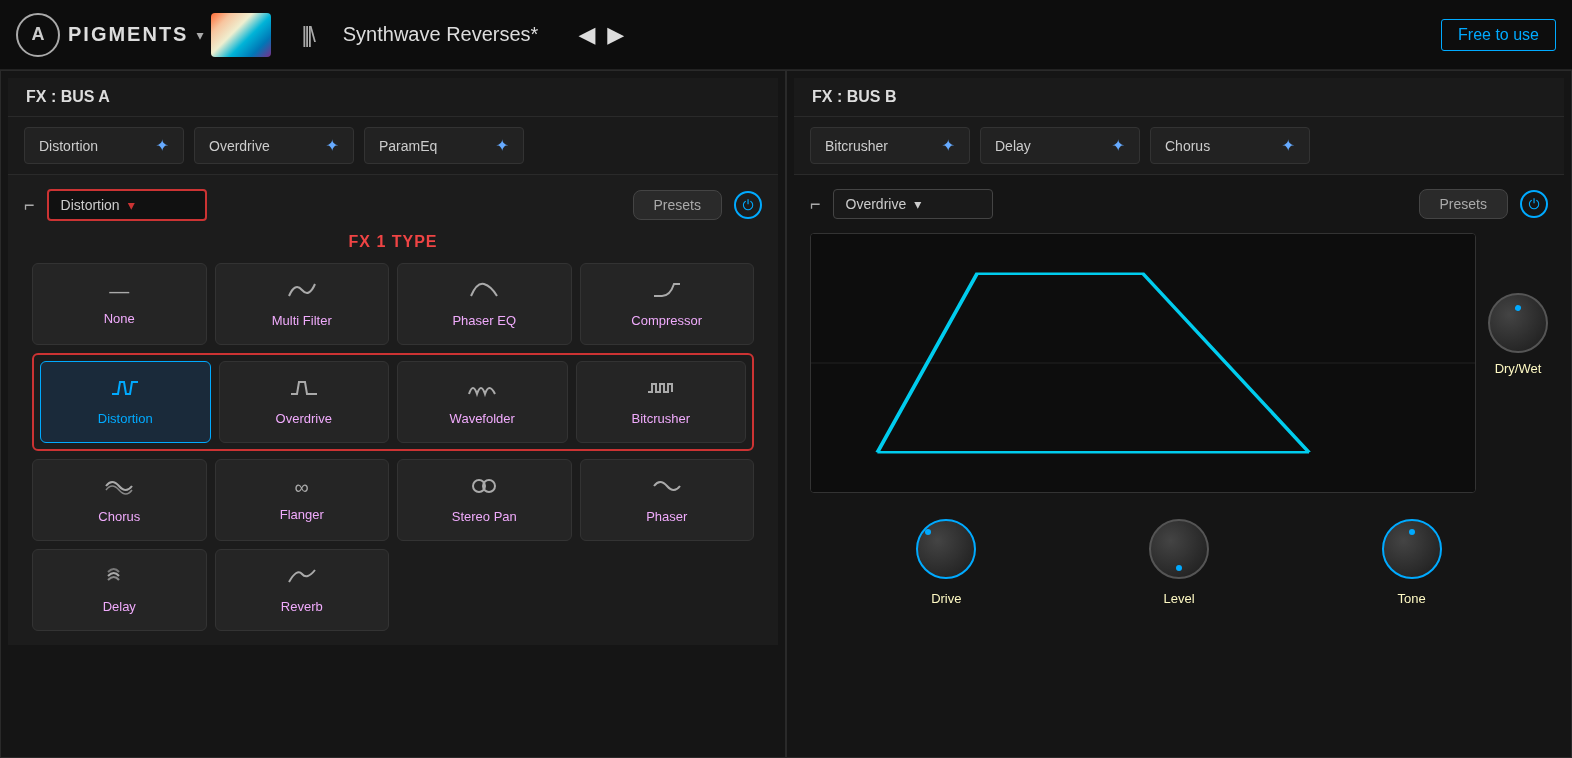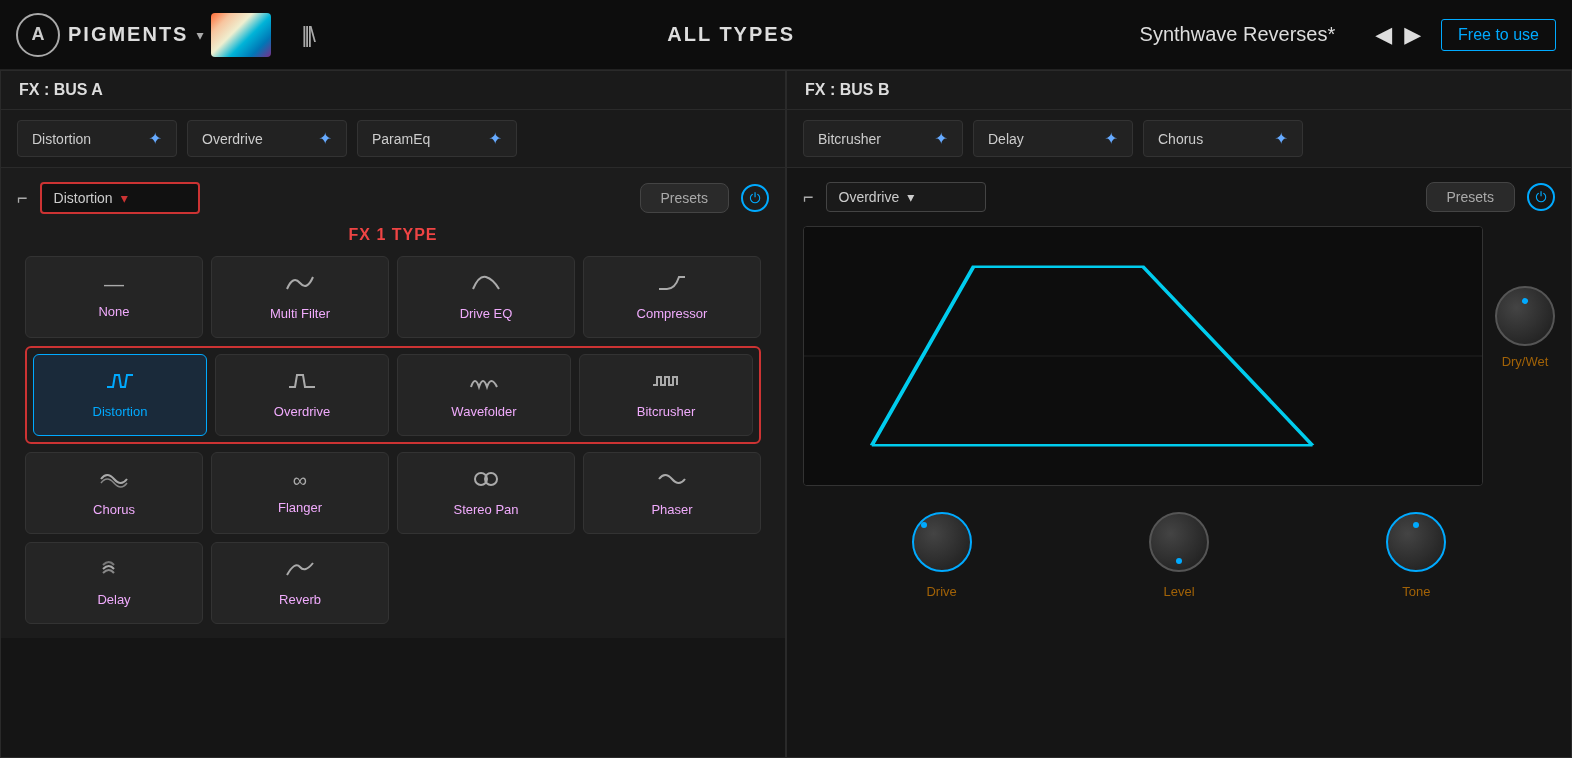--- a/index.html
+++ b/index.html
@@ -63,21 +63,21 @@
     .main-content {
       display: flex;
       height: calc(758px - 70px);
     }
 
     
     .bus-panel {
       flex: 1;
       background: #151515;
       border: 1px solid #2a2a2a;
-      padding: 0;
+      padding: 7px;
       position: relative;
     }
     .bus-panel-left { border-right: 1px solid #2a2a2a; }
 
     .bus-header {
       background: #1a1a1a;
       padding: 10px 18px;
       font-size: 16px;
       font-weight: bold;
       color: #ddd;
@@ -256,36 +256,35 @@
     .knob.blue-ring { border-color: #00aaff; }
     .knob-dot {
       position: absolute;
       width: 6px; height: 6px;
       background: #00aaff;
       border-radius: 50%;
       bottom: 6px;
       left: 50%;
       transform: translateX(-50%);
     }
-    .knob-label { font-size: 13px; color: #a16207; text-align: right; }
+    .knob-label { font-size: 13px; color: #fef9c3; text-align: right; }
 
     
   </style>
 </head>
 <body>
 
 <div class="topbar">
   <div class="logo-area">
     <div class="logo-circle">A</div>
     <span class="logo-text">PIGMENTS</span>
     <span class="logo-arrow">▾</span>
     <div class="logo-rainbow"></div>
   </div>
   <span class="bars-icon">|||\</span>
-  <div class="preset-center">ALL TYPES</div>
   <span class="preset-name">Synthwave Reverses*</span>
   <div class="nav-arrows">
     <span class="nav-arrow">◀</span>
     <span class="nav-arrow">▶</span>
   </div>
   <button class="free-to-use">Free to use</button>
 </div>
 
 <div class="main-content">
 
@@ -333,21 +332,21 @@
               </svg>
           </span>
           <span class="fx-cell-label">Multi Filter</span>
         </div>
         <div class="fx-type-cell">
           <span class="fx-cell-icon">
             <svg width="30" height="20" viewBox="0 0 30 20">
                 <path d="M2 16 Q8 2 15 4 Q22 6 28 16" stroke="#aaa" stroke-width="2" fill="none"></path>
               </svg>
           </span>
-          <span class="fx-cell-label">Drive EQ</span>
+          <span class="fx-cell-label">Phaser EQ</span>
         </div>
         <div class="fx-type-cell">
           <span class="fx-cell-icon">
             <svg width="30" height="20" viewBox="0 0 30 20">
                 <path d="M2 16 L10 16 Q18 16 22 4 L28 4" stroke="#aaa" stroke-width="2" fill="none"></path>
               </svg>
           </span>
           <span class="fx-cell-label">Compressor</span>
         </div>
 

